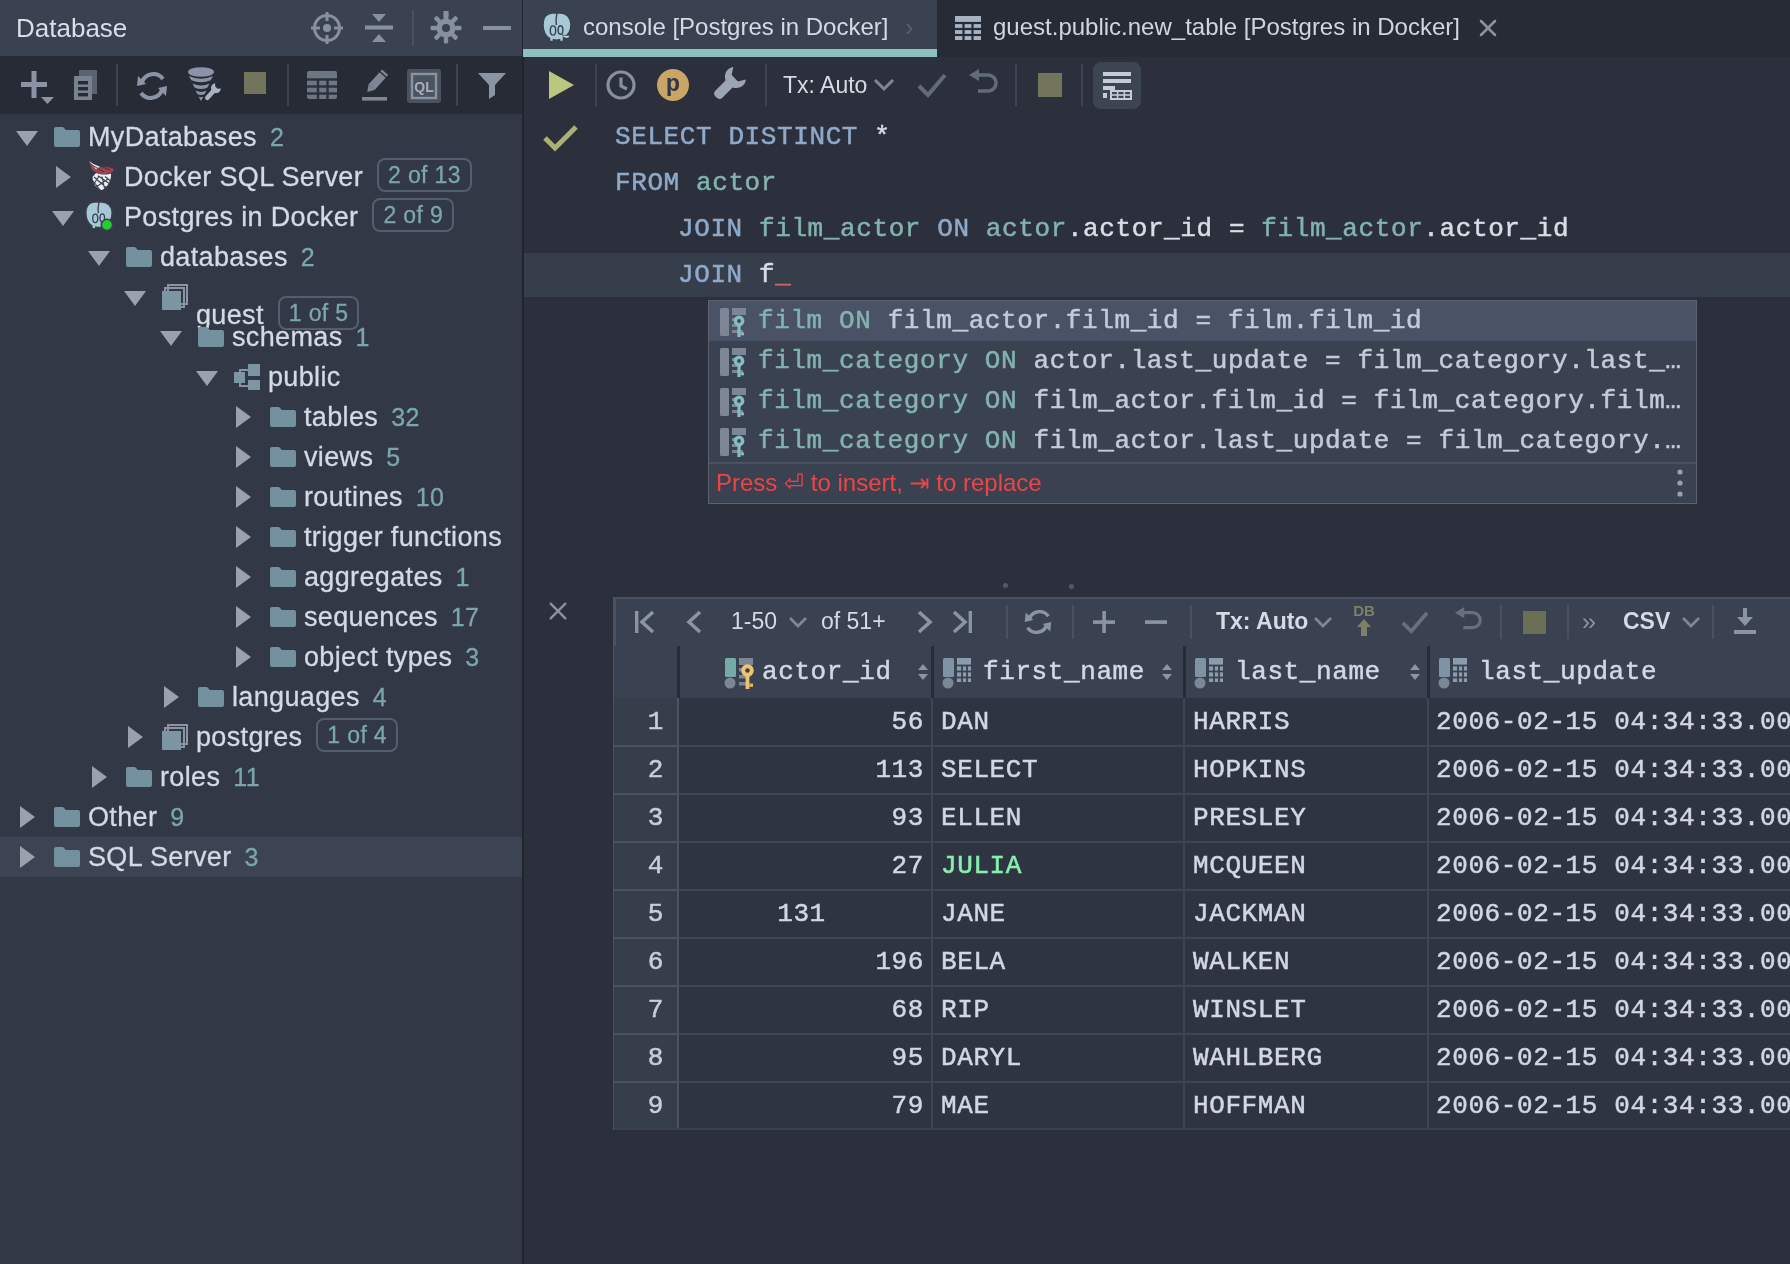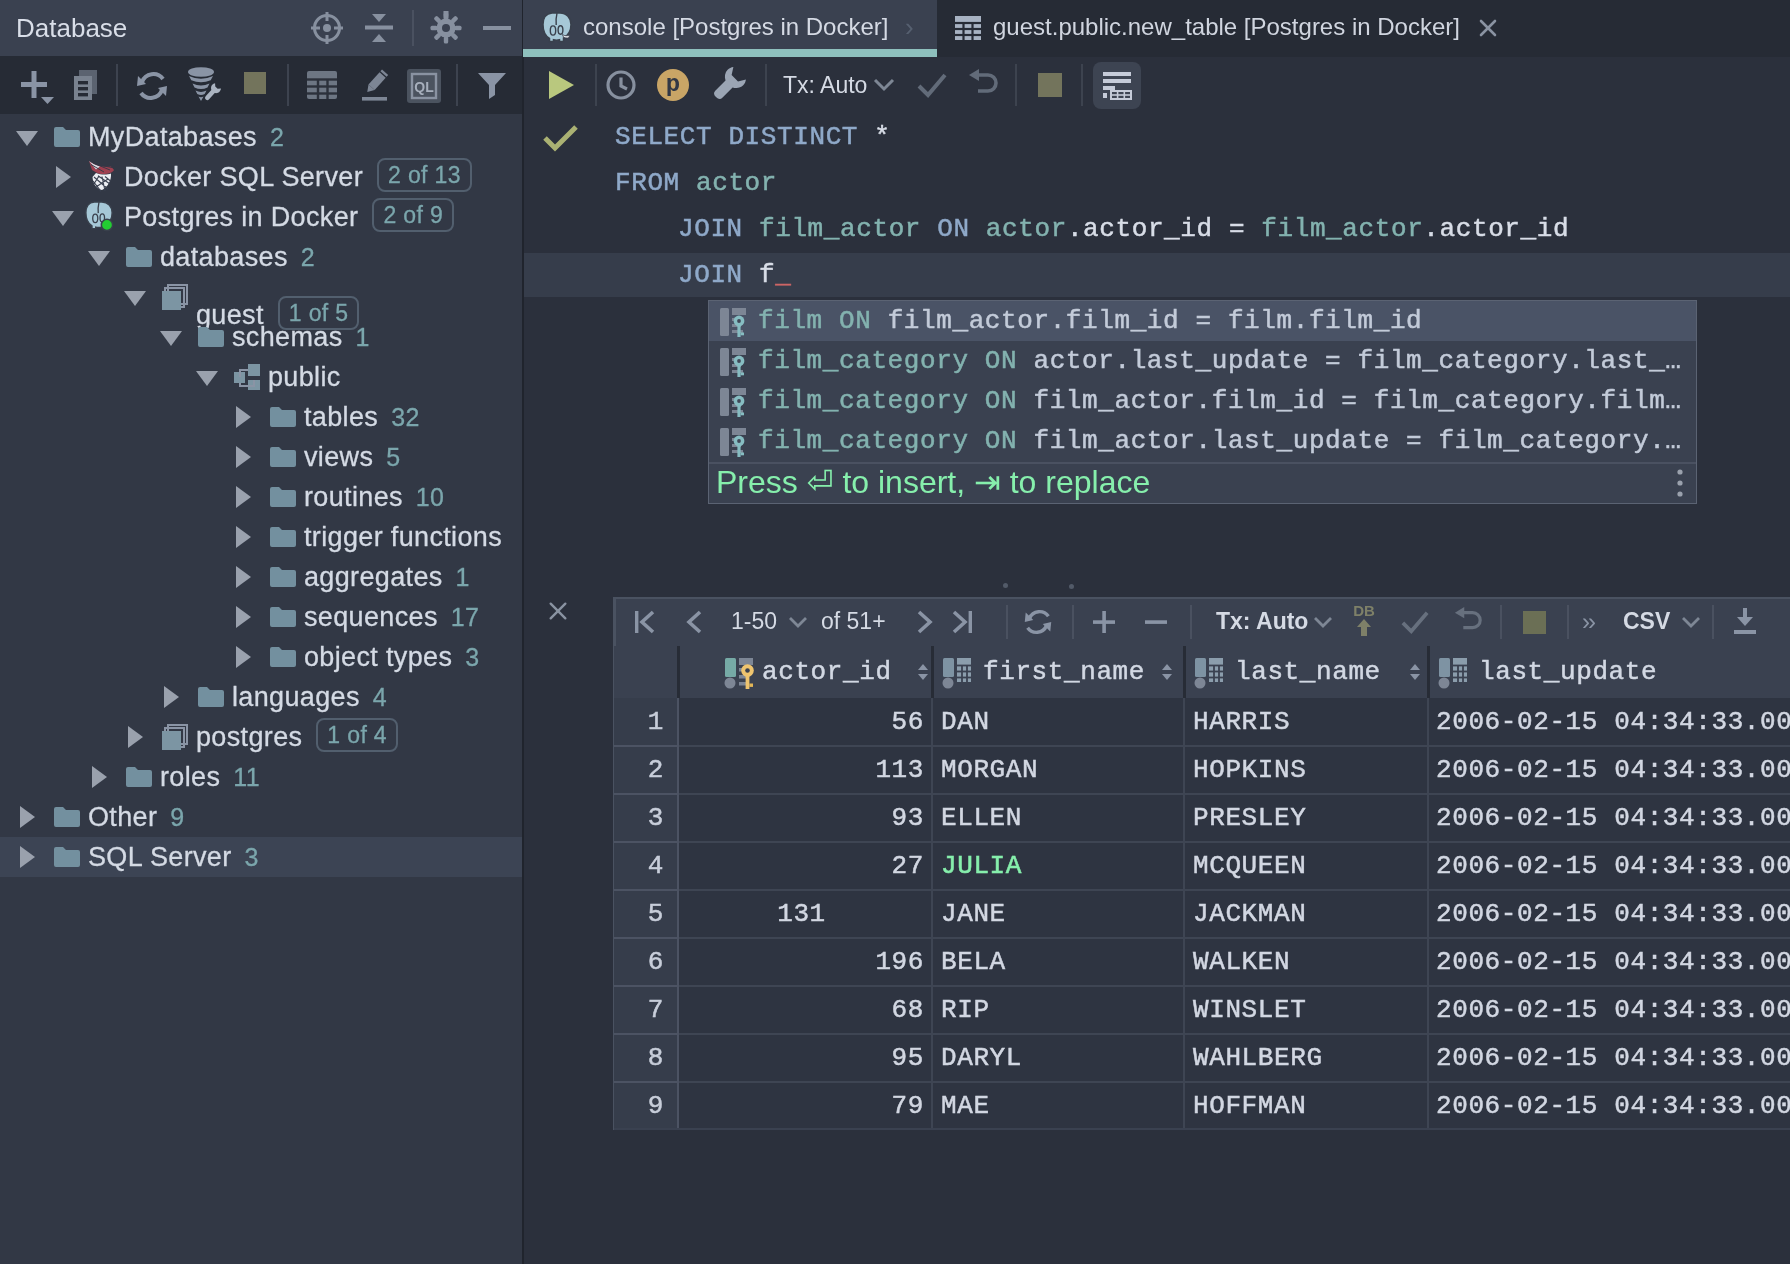--- a/index.html
+++ b/index.html
@@ -339,21 +339,21 @@
 </svg>
 <div class="codeline mono" style="left:615px;top:114px;"><span class="kw">SELECT DISTINCT </span><span class="wh">*</span></div>
 <div class="codeline mono" style="left:615px;top:160px;"><span class="kw">FROM </span><span class="nm">actor</span></div>
 <div class="codeline mono" style="left:678px;top:206px;"><span class="kw">JOIN </span><span class="nm">film_actor </span><span class="kw">ON </span><span class="nm">actor</span><span class="wh">.actor_id = </span><span class="nm">film_actor</span><span class="wh">.actor_id</span></div>
 <div class="codeline mono" style="left:678px;top:252px;"><span class="kw">JOIN </span><span class="wh">f</span><span style="color:#cc6666;">_</span></div>
 
 <div class="abs" style="left:708px;top:300px;width:989px;height:204px;background:#3a4150;border:1px solid #5b6373;box-sizing:border-box;"></div>
 <div class="abs" style="left:709px;top:301px;width:987px;height:40px;background:#4a5366;"></div>
 <div id="popup-rows"></div>
 <div class="abs" style="left:709px;top:462px;width:987px;height:2px;background:#4a5161;"></div>
-<div class="abs" style="left:716px;top:462px;height:41px;line-height:41px;font-size:32px;color:#86efac;">Press ⏎ to insert, ⇥ to replace</div>
+<div class="abs" style="left:716px;top:462px;height:41px;line-height:41px;font-size:24px;color:#ef4444;">Press ⏎ to insert, ⇥ to replace</div>
 <svg class="icn" style="left:1674px;top:467px;" width="12" height="32" viewBox="0 0 12 32">
     <circle cx="6" cy="5" r="2.6" fill="#9aa1ad"></circle>
     <circle cx="6" cy="16" r="2.6" fill="#9aa1ad"></circle>
     <circle cx="6" cy="27" r="2.6" fill="#9aa1ad"></circle>
   </svg>
 
 <div class="abs" style="left:1003px;top:583px;width:5px;height:5px;border-radius:3px;background:#525a68;"></div>
 <div class="abs" style="left:1069px;top:584px;width:5px;height:5px;border-radius:3px;background:#525a68;"></div>
 <svg class="icn" style="left:718px;top:306px;" width="30" height="32" viewBox="0 0 30 32">
     <rect x="2" y="2" width="9" height="28" rx="1.5" fill="#7d8695"></rect>
@@ -551,21 +551,21 @@
 <div class="abs" style="left:677px;top:698px;width:2px;height:432px;background:#4c5363;"></div>
 <div class="abs mono" style="left:614px;top:698px;width:50px;height:48px;line-height:48px;text-align:right;color:#c8ceda;">1</div>
 <div class="abs mono" style="left:679px;top:698px;width:245px;height:48px;line-height:48px;text-align:right;color:#d2d7e2;">56</div>
 <div class="abs mono" style="left:941px;top:698px;height:48px;line-height:48px;color:#d2d7e2;">DAN</div>
 <div class="abs mono" style="left:1193px;top:698px;height:48px;line-height:48px;color:#d2d7e2;">HARRIS</div>
 <div class="abs mono" style="left:1436px;top:698px;height:48px;line-height:48px;color:#d2d7e2;">2006-02-15 04:34:33.00</div>
 <div class="abs" style="left:679px;top:745px;width:1111px;height:2px;background:#3e4553;"></div>
 <div class="abs" style="left:614px;top:745px;width:63px;height:2px;background:#4c5363;"></div>
 <div class="abs mono" style="left:614px;top:746px;width:50px;height:48px;line-height:48px;text-align:right;color:#c8ceda;">2</div>
 <div class="abs mono" style="left:679px;top:746px;width:245px;height:48px;line-height:48px;text-align:right;color:#d2d7e2;">113</div>
-<div class="abs mono" style="left:941px;top:746px;height:48px;line-height:48px;color:#d2d7e2;">MORGAN</div>
+<div class="abs mono" style="left:941px;top:746px;height:48px;line-height:48px;color:#d2d7e2;">SELECT</div>
 <div class="abs mono" style="left:1193px;top:746px;height:48px;line-height:48px;color:#d2d7e2;">HOPKINS</div>
 <div class="abs mono" style="left:1436px;top:746px;height:48px;line-height:48px;color:#d2d7e2;">2006-02-15 04:34:33.00</div>
 <div class="abs" style="left:679px;top:793px;width:1111px;height:2px;background:#3e4553;"></div>
 <div class="abs" style="left:614px;top:793px;width:63px;height:2px;background:#4c5363;"></div>
 <div class="abs mono" style="left:614px;top:794px;width:50px;height:48px;line-height:48px;text-align:right;color:#c8ceda;">3</div>
 <div class="abs mono" style="left:679px;top:794px;width:245px;height:48px;line-height:48px;text-align:right;color:#d2d7e2;">93</div>
 <div class="abs mono" style="left:941px;top:794px;height:48px;line-height:48px;color:#d2d7e2;">ELLEN</div>
 <div class="abs mono" style="left:1193px;top:794px;height:48px;line-height:48px;color:#d2d7e2;">PRESLEY</div>
 <div class="abs mono" style="left:1436px;top:794px;height:48px;line-height:48px;color:#d2d7e2;">2006-02-15 04:34:33.00</div>
 <div class="abs" style="left:679px;top:841px;width:1111px;height:2px;background:#3e4553;"></div>

